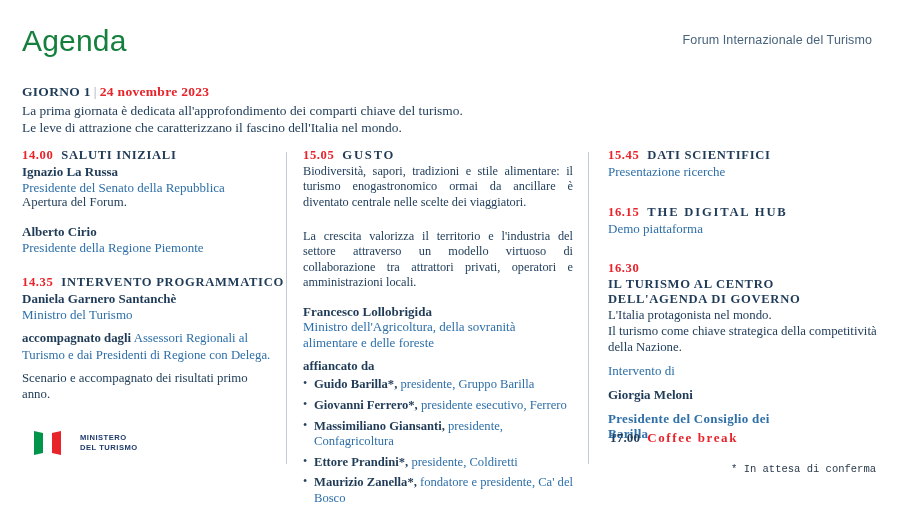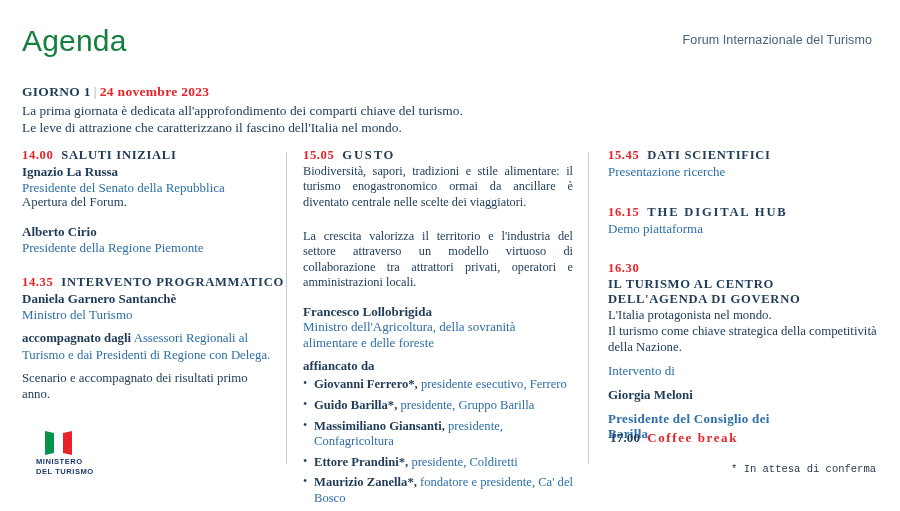--- a/index.html
+++ b/index.html
@@ -217,21 +217,20 @@
     font-family: Liberation Mono, monospace;
   }
 
   
   .logo {
     position: absolute;
     left: 28px;
     top: 429px;
     display: flex;
     align-items: center;
-    flex-direction: column;
   }
   .logo-mark { display: block; }
   .logo-text {
     margin-left: 8px;
     font-family: "Liberation Sans", sans-serif;
     font-size: 7.6px;
     font-weight: bold;
     color: #1f3b6b;
     line-height: 1.32;
     letter-spacing: 0.5px;
@@ -302,22 +301,22 @@
       <div class="para">La crescita valorizza il territorio e l'industria del settore attraverso un modello virtuoso di collaborazione tra attrattori privati, operatori e amministrazioni locali.</div>
 
       <div class="gap-md"></div>
 
       <div class="person">Francesco Lollobrigida</div>
       <div class="role">Ministro dell'Agricoltura, della sovranità alimentare e delle foreste</div>
 
       <div class="sub-label">affiancato da</div>
 
       <ul class="bullets">
+        <li><b>Guido Barilla*,</b><span> presidente, Gruppo Barilla</span></li>
         <li><b>Giovanni Ferrero*,</b><span> presidente esecutivo, Ferrero</span></li>
-        <li><b>Guido Barilla*,</b><span> presidente, Gruppo Barilla</span></li>
         <li><b>Massimiliano Giansanti,</b><span> presidente, Confagricoltura</span></li>
         <li><b>Ettore Prandini*,</b><span>  presidente, Coldiretti</span></li>
         <li><b>Maurizio Zanella*,</b><span> fondatore e presidente, Ca' del Bosco</span></li>
       </ul>
 
     </div>
 
     <div class="col col-3">
 
       <div class="session">

